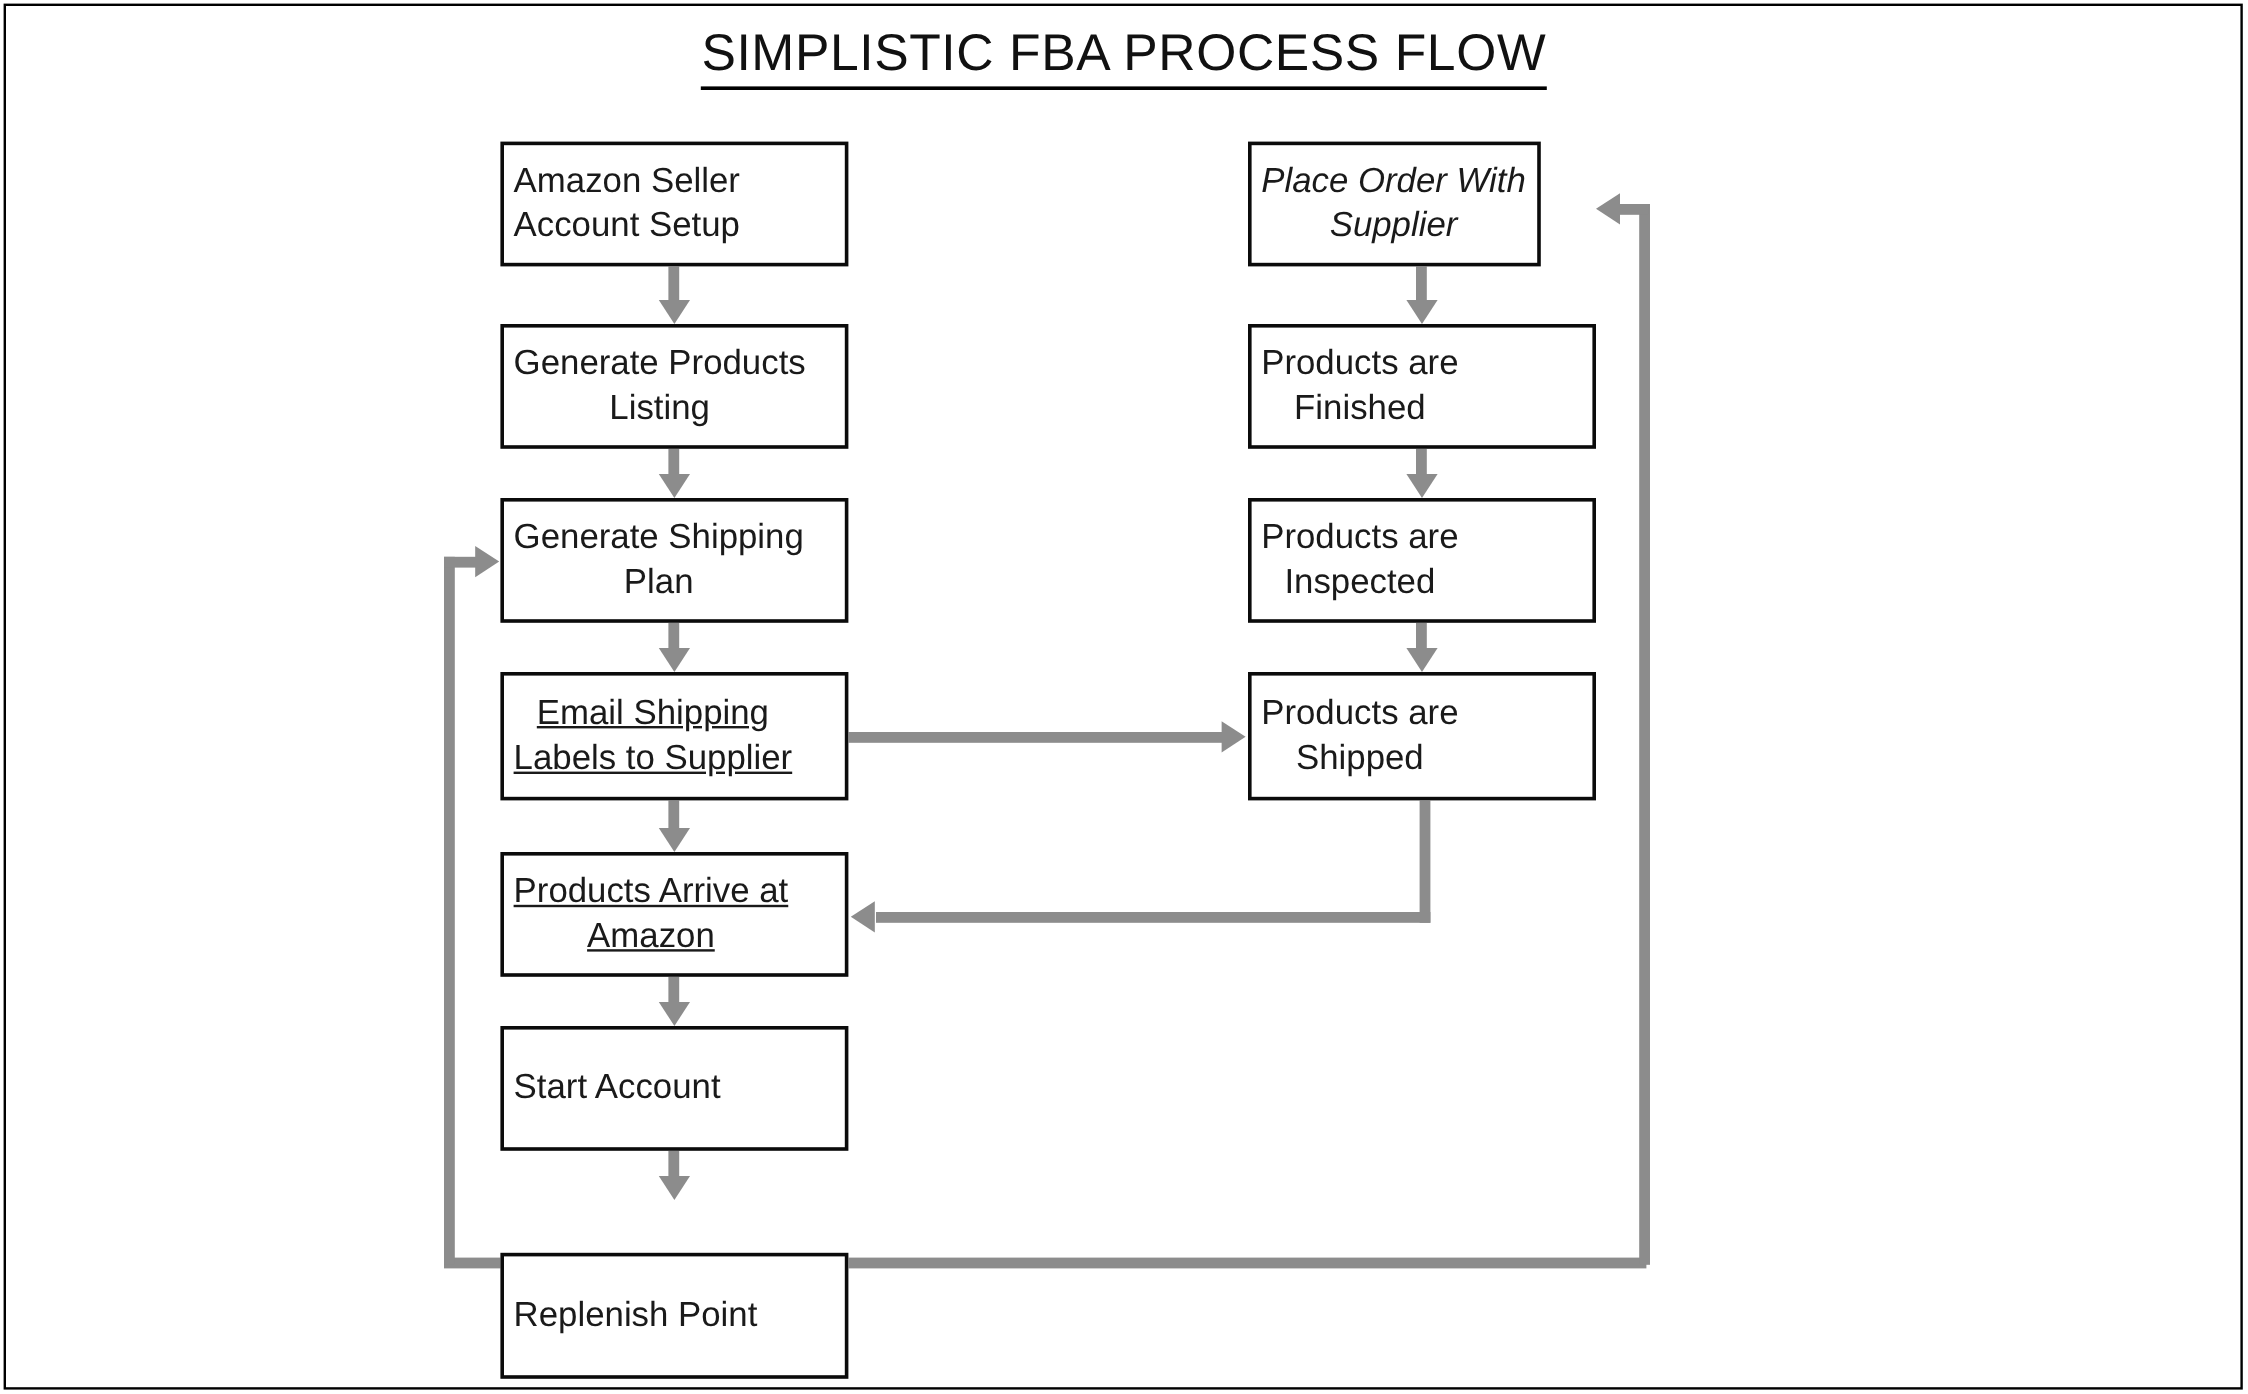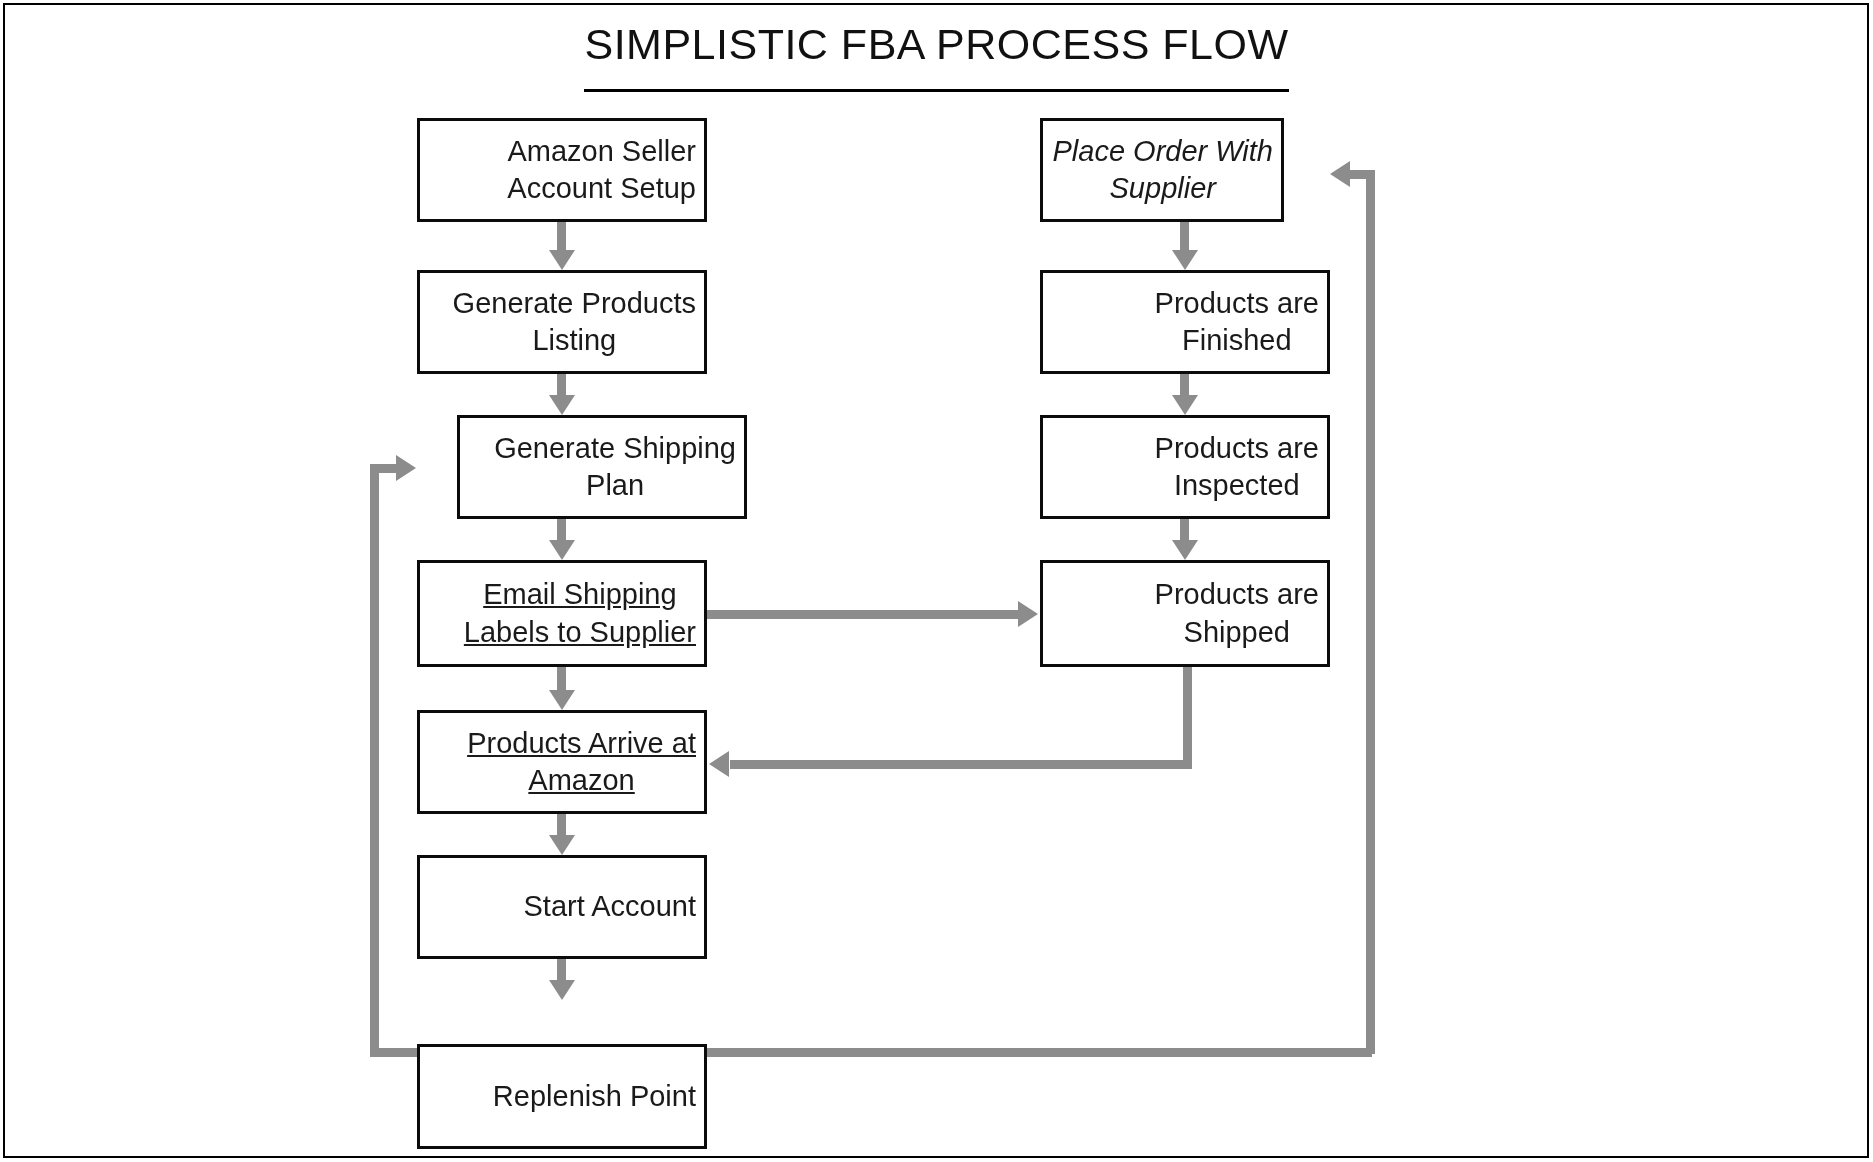--- a/index.html
+++ b/index.html
@@ -38,30 +38,30 @@
     text-align: center;
     font-size: 43px;
     font-weight: 400;
     letter-spacing: 0.5px;
     color: #111111;
     font-family: "Liberation Sans", sans-serif;
     white-space: nowrap;
   }
   #title span.tx {
     border-bottom: 3px solid #000000;
-    padding-bottom: 21px;
+    padding-bottom: 4px;
   }
   .node {
     position: absolute;
     box-sizing: border-box;
     border: 3px solid #0b0b0b;
     background: #ffffff;
     display: flex;
     align-items: center;
-    justify-content: flex-end;
+    justify-content: flex-start;
     text-align: center;
     font-size: 29px;
     line-height: 1.28;
     color: #1a1a1a;
     font-family: "Liberation Sans", sans-serif;
     padding: 0 8px;
     z-index: 3;
   }
   .node .label {
     display: block;
@@ -109,21 +109,21 @@
   <div class="node" style="left:417px; top:118px; width:290px; height:104px;">
     <span class="label">Amazon Seller
 Account Setup</span>
   </div>
 
   <div class="node" style="left:417px; top:270px; width:290px; height:104px;">
     <span class="label">Generate Products
 Listing</span>
   </div>
 
-  <div class="node" style="left:417px; top:415px; width:290px; height:104px;margin-left:40px;">
+  <div class="node" style="left:417px; top:415px; width:290px; height:104px;">
     <span class="label">Generate Shipping
 Plan</span>
   </div>
 
   <div class="node" style="left:417px; top:560px; width:290px; height:107px;text-decoration:underline;">
     <span class="label">Email Shipping
 Labels to Supplier</span>
   </div>
 
   <div class="node" style="left:417px; top:710px; width:290px; height:104px;text-decoration:underline;">

